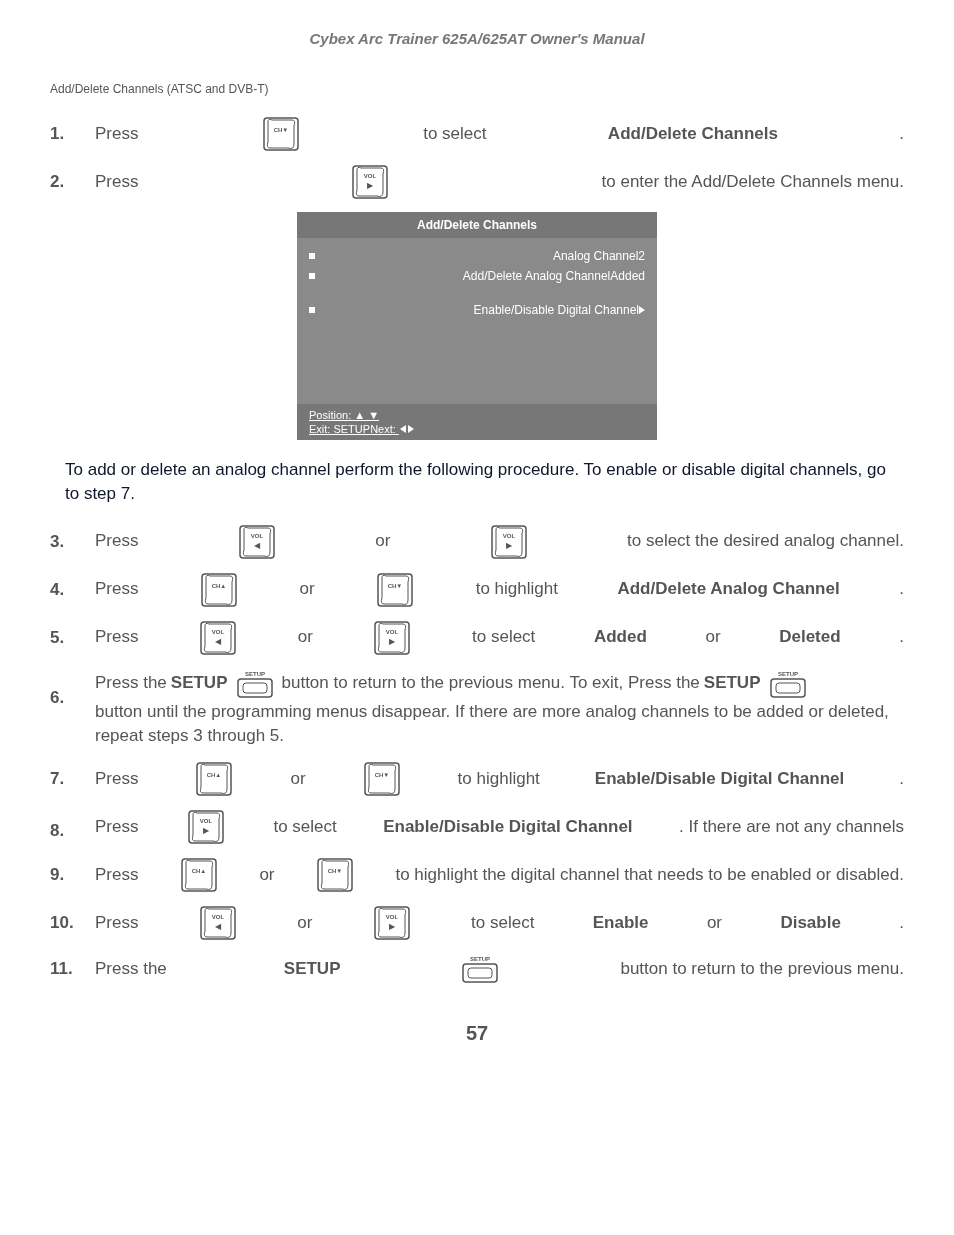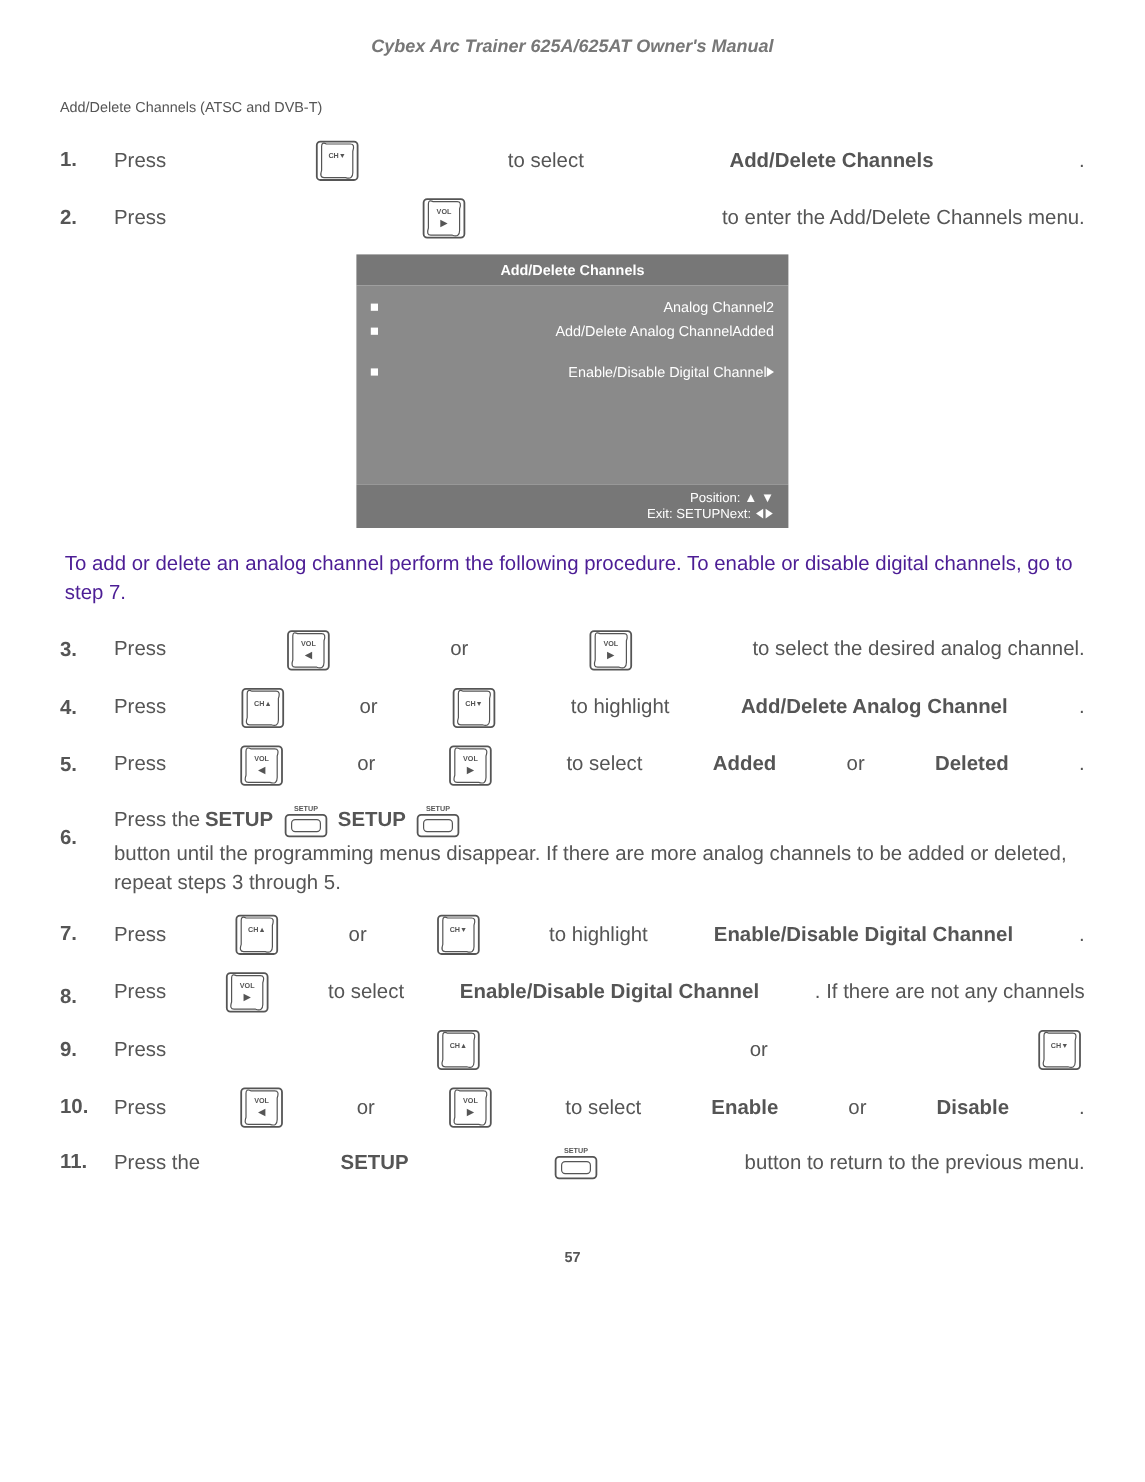--- a/index.html
+++ b/index.html
@@ -62,34 +62,34 @@
   .btn-lbl {
     font-family: Arial, sans-serif;
     font-size: 6px;
     font-weight: bold;
     fill: #555;
   }
   .btn-arrow { font-size: 8px; fill:#555; }
   .bold { font-weight: bold; }
   .para {
     font-size: 17px;
-    color: #4c1d95;
+    color: #0f172a;
     line-height: 1.4;
-    margin: 18px 0 18px 4px;
+    margin: 18px 0 18px 15px;
   }
   .step6 { line-height:1.4; }
   .step6 .first-line { display:flex; align-items:center; flex-wrap:nowrap; gap:4px;}
   .setup-btn { width:42px; height:32px; }
   .page-num {
     position: absolute;
-    bottom: 8px;
+    bottom: 18px;
     left:0; right:0;
     text-align: center;
     font-weight: bold;
-    font-size: 12px;
+    font-size: 20px;
     color: #555;
   }
   
   .osd {
     width: 360px;
     margin: 8px auto 14px auto;
     font-size: 12px;
     color: #fff;
   }
   .osd-title {
@@ -117,21 +117,21 @@
   .osd-row .val { flex: 0 0 auto; }
   .osd-gap { height: 14px; }
   .osd-footer {
     background: #777;
     padding: 5px 12px;
     font-size: 11px;
     display:flex;
     flex-direction:column;
     gap:2px;
   }
-  .osd-footer .row { display:flex; justify-content:flex-end; }
+  .osd-footer .row { display:flex; justify-content:flex-start;text-decoration:underline; }
   .tri-right {
     display:inline-block; width:0;height:0;
     border-top:4px solid transparent;
     border-bottom:4px solid transparent;
     border-left:6px solid #fff;
   }
   .tri-left-s {
     display:inline-block; width:0;height:0;
     border-top:4px solid transparent;
     border-bottom:4px solid transparent;
@@ -310,20 +310,21 @@
       <span class="first-line">
         <span>Press the </span>
         <span class="bold">SETUP</span>
         <span class="btn-icon setup-btn">
             <svg viewBox="0 0 42 32">
               <text x="21" y="8" text-anchor="middle" class="btn-lbl">SETUP</text>
               <rect x="4" y="11" width="34" height="18" rx="3" fill="none" stroke="#555" stroke-width="1.5"></rect>
               <rect x="9" y="15" width="24" height="10" rx="3" fill="none" stroke="#555" stroke-width="1"></rect>
             </svg>
           </span>
+        <span> button to return to the previous menu. To exit, Press the </span>
         <span class="bold">SETUP</span>
         <span class="btn-icon setup-btn">
             <svg viewBox="0 0 42 32">
               <text x="21" y="8" text-anchor="middle" class="btn-lbl">SETUP</text>
               <rect x="4" y="11" width="34" height="18" rx="3" fill="none" stroke="#555" stroke-width="1.5"></rect>
               <rect x="9" y="15" width="24" height="10" rx="3" fill="none" stroke="#555" stroke-width="1"></rect>
             </svg>
           </span>
       </span>
       <span>button until the programming menus disappear. If there are more analog channels to be added or deleted, repeat steps 3 through 5.</span>
@@ -384,20 +385,21 @@
             </svg>
           </span>
         <span> or </span>
         <span class="btn-icon">
             <svg viewBox="0 0 38 36">
               <rect x="2" y="2" width="34" height="32" rx="3" fill="none" stroke="#555" stroke-width="1.5"></rect>
               <path d="M6 6 Q6 2 10 4 L30 4 Q34 4 32 10 L32 28 Q32 34 26 32 L8 32 Q4 32 6 26 Z" fill="none" stroke="#555" stroke-width="1"></path>
               <text x="19" y="16" text-anchor="middle" class="btn-lbl">CH▼</text>
             </svg>
           </span>
+        <span> to highlight the digital channel that needs to be enabled or disabled.</span>
       </span>
     </li>
 
     <li class="step-top">
       <span class="num">10.</span>
       <span class="inline-align">
         <span>Press </span>
         <span class="btn-icon">
             <svg viewBox="0 0 38 36">
               <rect x="2" y="2" width="34" height="32" rx="3" fill="none" stroke="#555" stroke-width="1.5"></rect>

